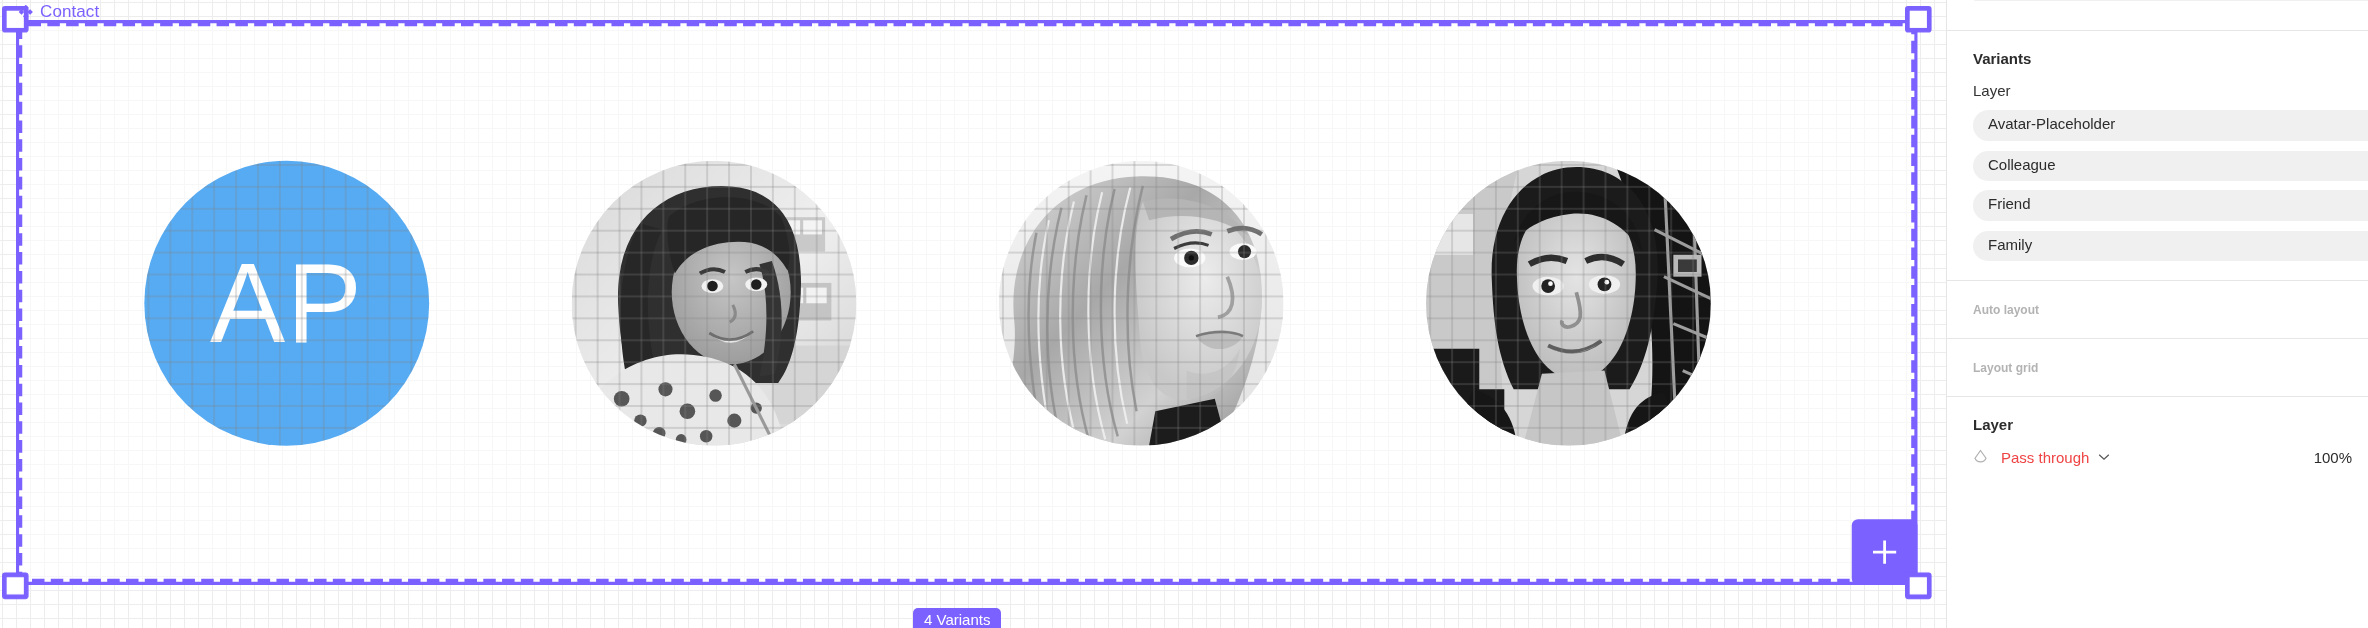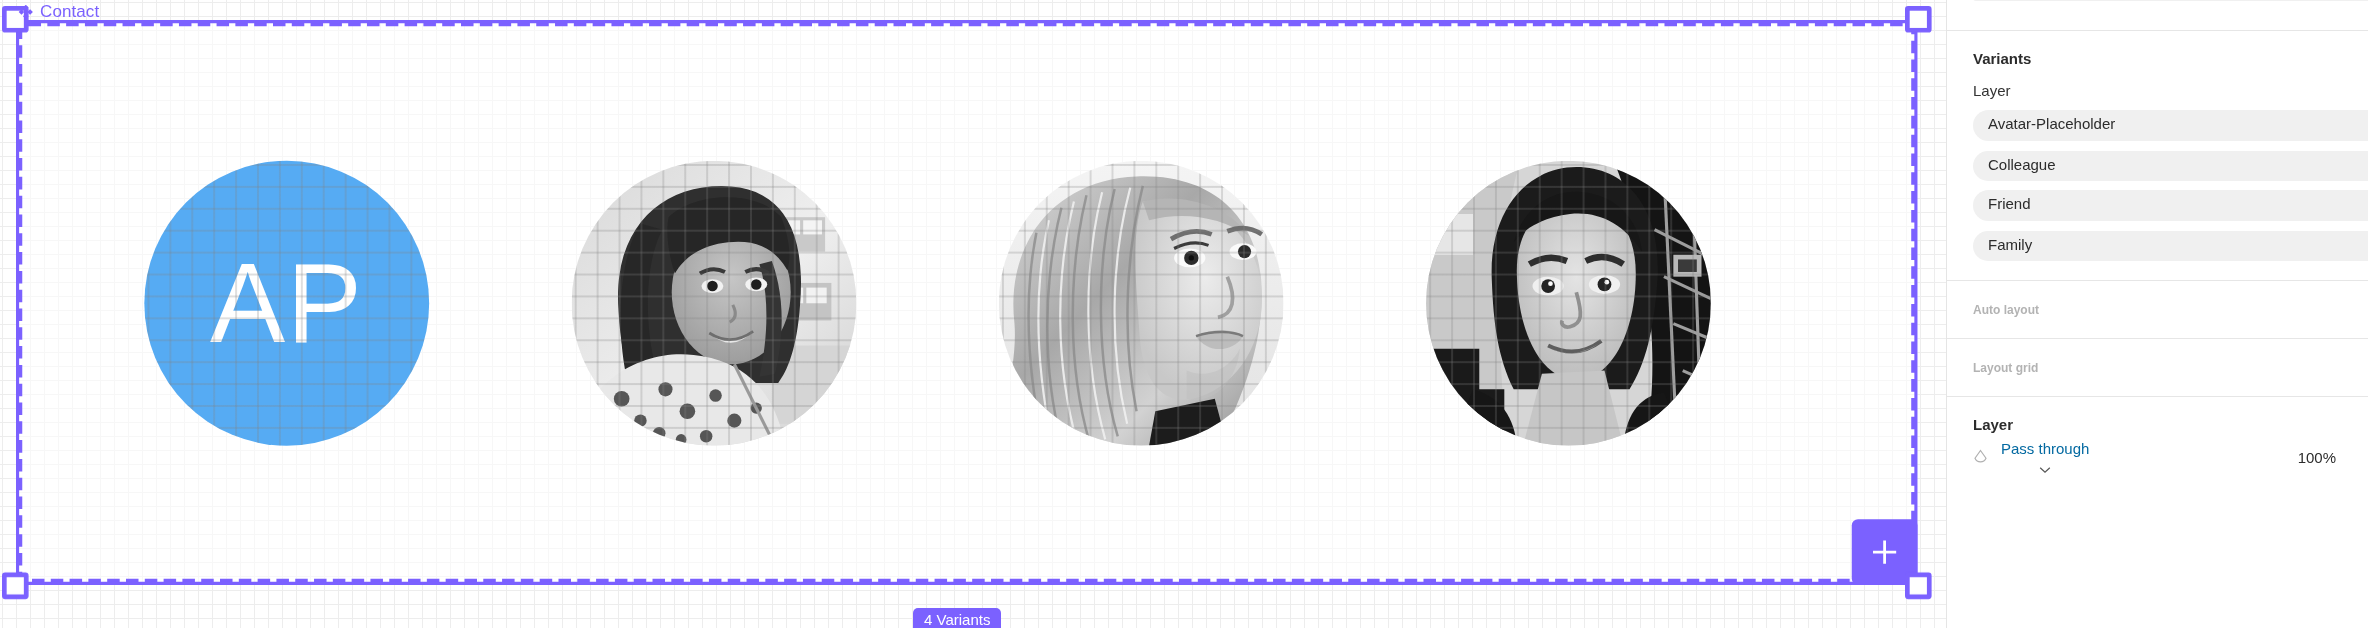--- a/index.html
+++ b/index.html
@@ -199,26 +199,26 @@
 
   .layer-section { padding-bottom: 16px; }
   .layer-row {
     display: flex; align-items: center;
     height: 44px;
     gap: 0;
   }
   .layer-row .blend-icon { width: 28px; display: flex; align-items: center; justify-content: flex-start; }
   .blend-mode {
     display: flex; align-items: center; gap: 9px;
-    font-size: 15px; color: #0369a1; cursor: pointer; flex-direction: column;
+    font-size: 15px; color: #ef4444; cursor: pointer;
   }
   .chevron { display: block; }
   .opacity-val {
     margin-left: auto;
-    margin-right: 37px;
+    margin-right: 21px;
     font-size: 15px; color: #2c2c2c;
     cursor: pointer;
   }
   .eye-btn { width: 22px; height: 22px; display: flex; align-items: center; justify-content: center; cursor: pointer; }
 </style>
 </head>
 <body>
 
 <div id="root">
 

